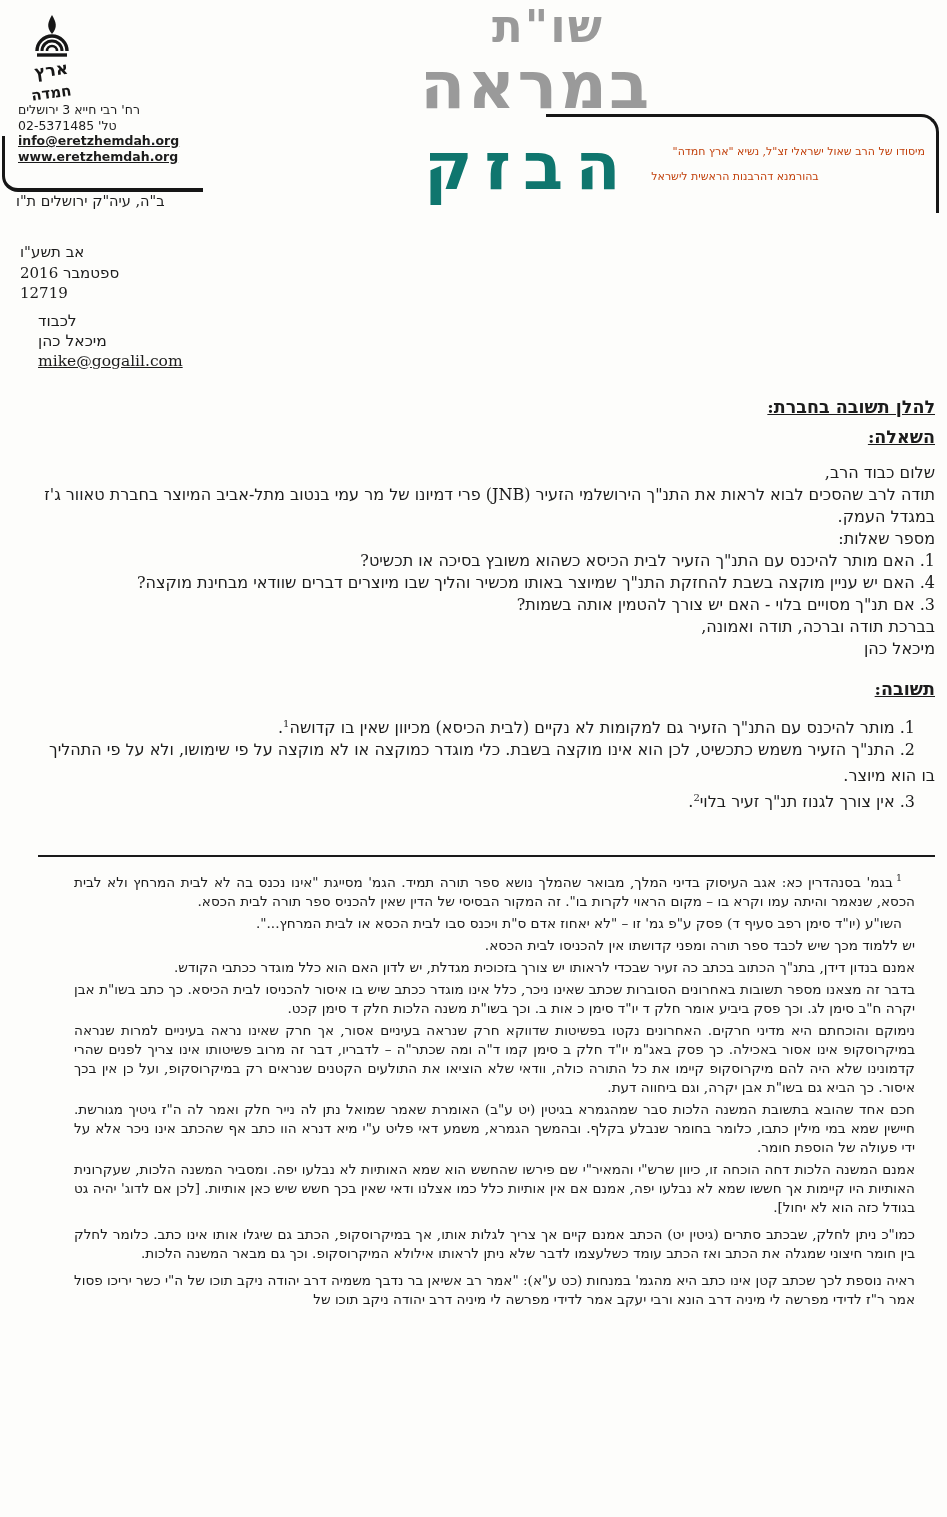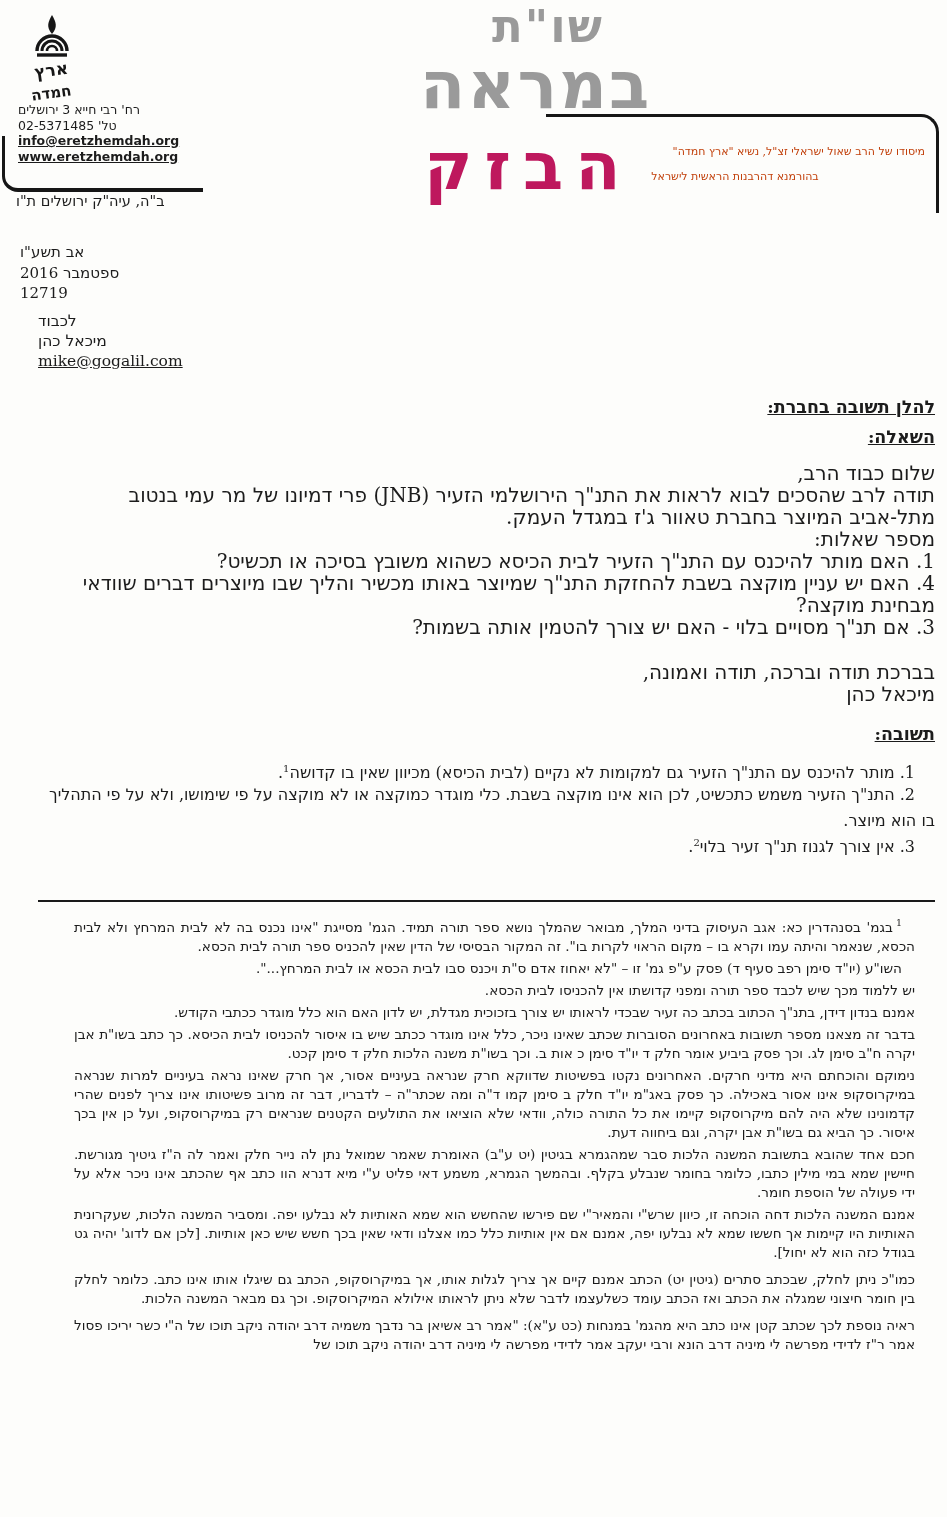--- a/index.html
+++ b/index.html
@@ -14,37 +14,37 @@
   .contact{position:absolute;left:18px;top:102px;width:170px;text-align:left;
            font-size:12.5px;line-height:15.5px;font-family:"DejaVu Sans",sans-serif;}
   .contact .link{text-decoration:underline;font-weight:bold;}
   .bracket-left{position:absolute;left:2px;top:136px;width:198px;height:52px;
     border-left:3px solid #161616;border-bottom:4px solid #161616;border-bottom-left-radius:16px;}
   .blessing{position:absolute;left:16px;top:193px;font-size:14.5px;}
   .title-shut{position:absolute;left:492px;top:0px;font-size:45px;color:#9a9a9a;
     font-weight:bold;letter-spacing:2px;}
   .title-bemareh{position:absolute;left:420px;top:46px;font-size:66px;color:#9a9a9a;
     font-weight:bold;letter-spacing:2px;}
-  .title-habazak{position:absolute;left:424px;top:127px;font-size:66px;color:#be185d;
+  .title-habazak{position:absolute;left:424px;top:127px;font-size:66px;color:#0f766e;
     font-weight:bold;letter-spacing:12px;}
   .bracket-right{position:absolute;right:8px;top:114px;width:390px;height:96px;
     border-top:3px solid #161616;border-right:3px solid #161616;border-top-right-radius:18px;}
   .subtitle{position:absolute;right:22px;top:139px;width:380px;text-align:right;
     font-size:11px;line-height:25px;color:#c2410c;}
   .subtitle .sub2{text-align:center;}
   
   .content{padding:0 12px 0 38px;}
   .date-block{margin:10px 0 0 -18px;text-align:left;font-size:15px;line-height:20.5px;}
   .recipient{margin-top:7px;padding-right:22px;text-align:left;font-size:15.5px;line-height:20px;}
   .recipient .email{text-decoration:underline;}
   .h-heading{font-weight:bold;text-decoration:underline;font-size:17.5px;line-height:24px;}
   .h-intro{margin-top:24px;}
   .h-question{margin-top:6px;text-align:right;}
-  .question{margin-top:13px;font-size:20px;line-height:22px;}
-  .q-closing{margin-top:23px;}
+  .question{margin-top:13px;font-size:16px;line-height:22px;}
+  .q-closing{}
   .answer-header{margin-top:17px;}
   .answer-list{margin-top:12px;font-size:16px;line-height:22px;}
   .ans-item{text-indent:20px;}
   .fn-ref{font-size:10px;}
   
   .fn-divider{margin:42px 0 11px 0;border:0;border-top:2px solid #1a1a1a;width:100%;}
   .footnotes{font-size:13.6px;line-height:19px;text-align:justify;padding-right:20px;margin-left:36px;}
   .fn-para{margin:0 0 3px 0;}
   .fn-para.indent{text-indent:13px;}
   .fn-para.gap{margin-top:8px;}

